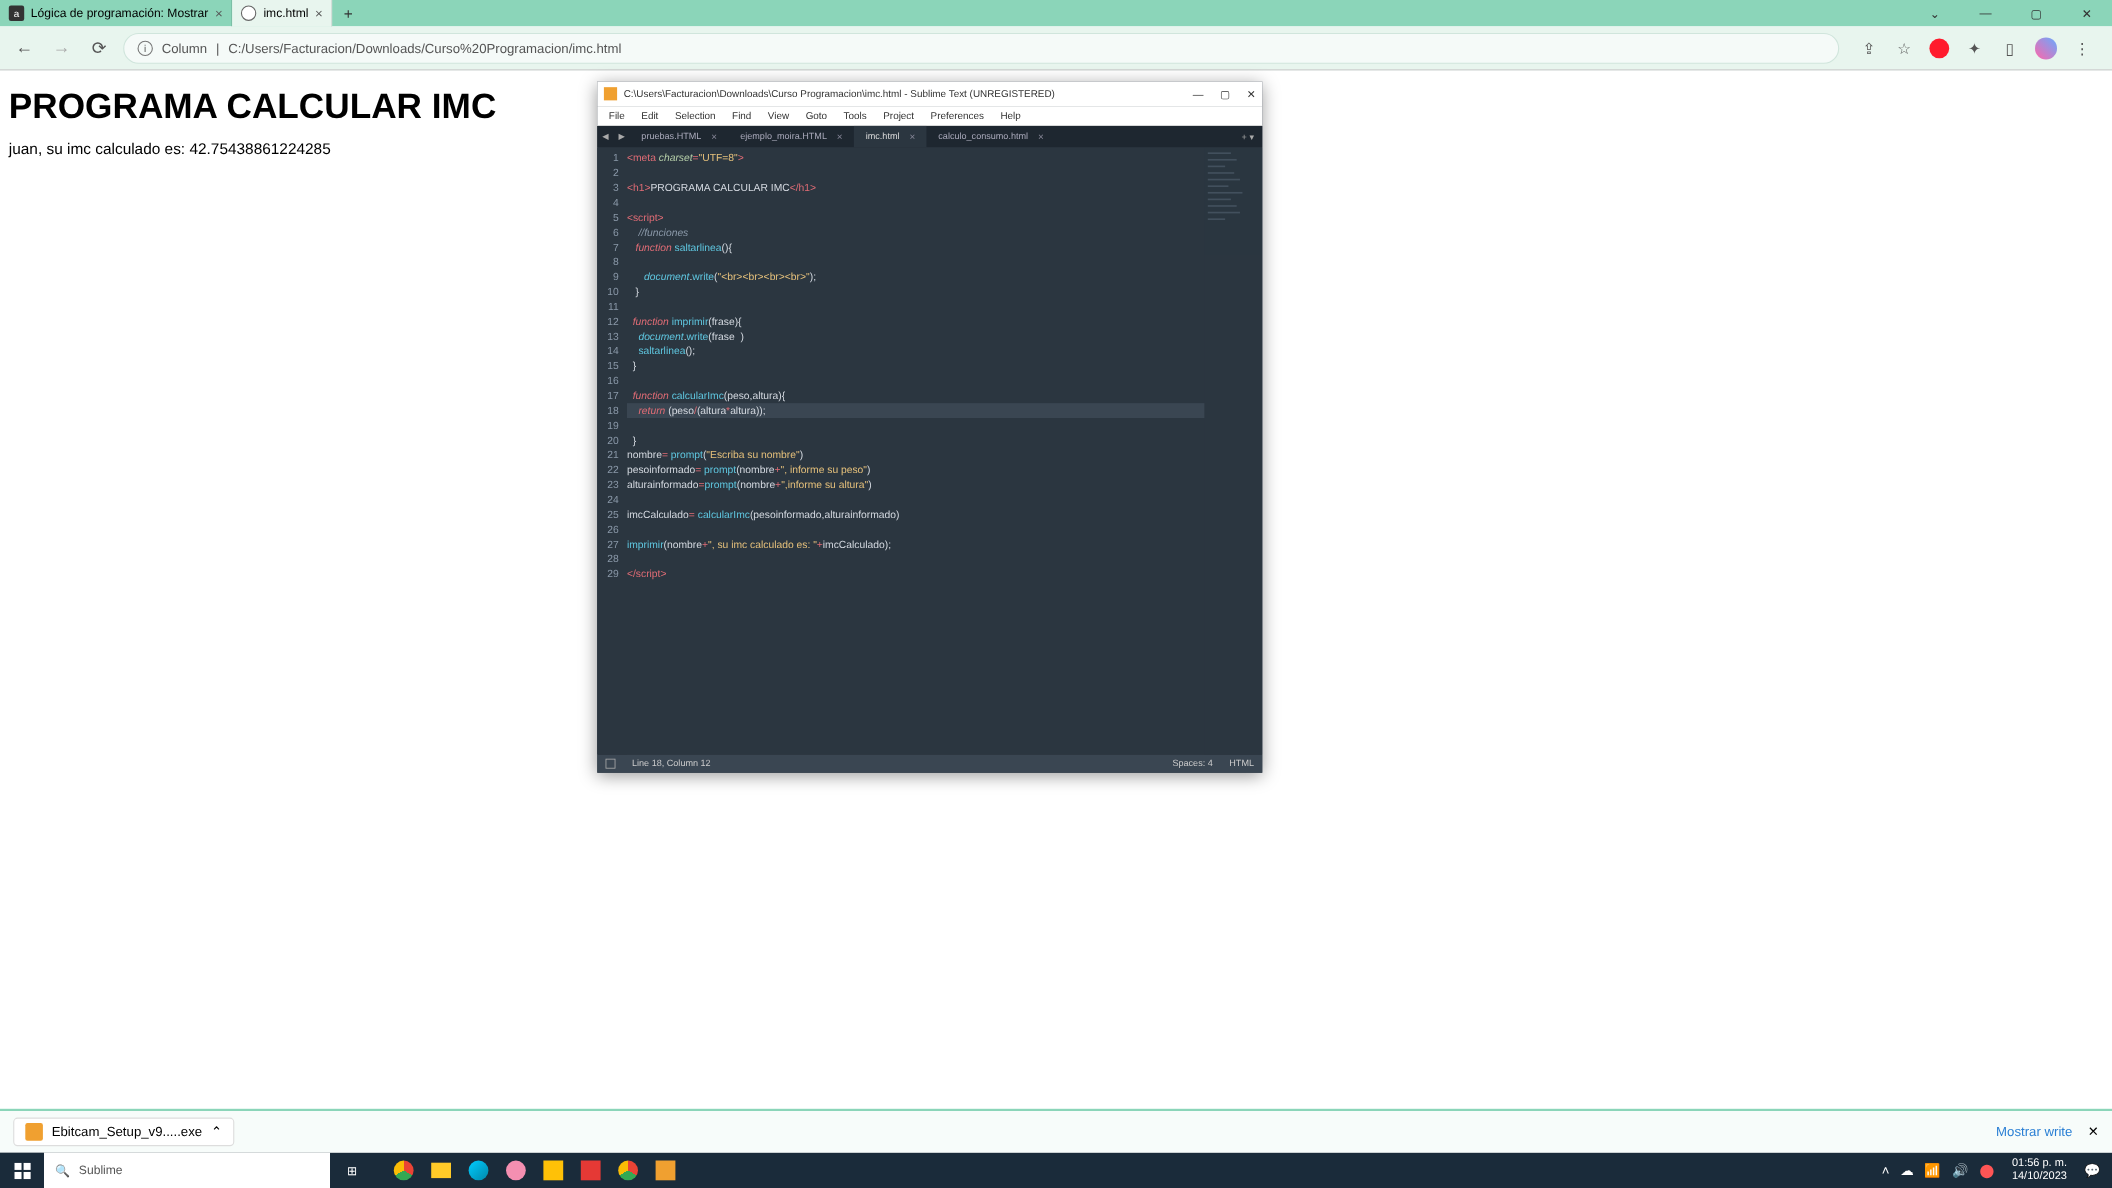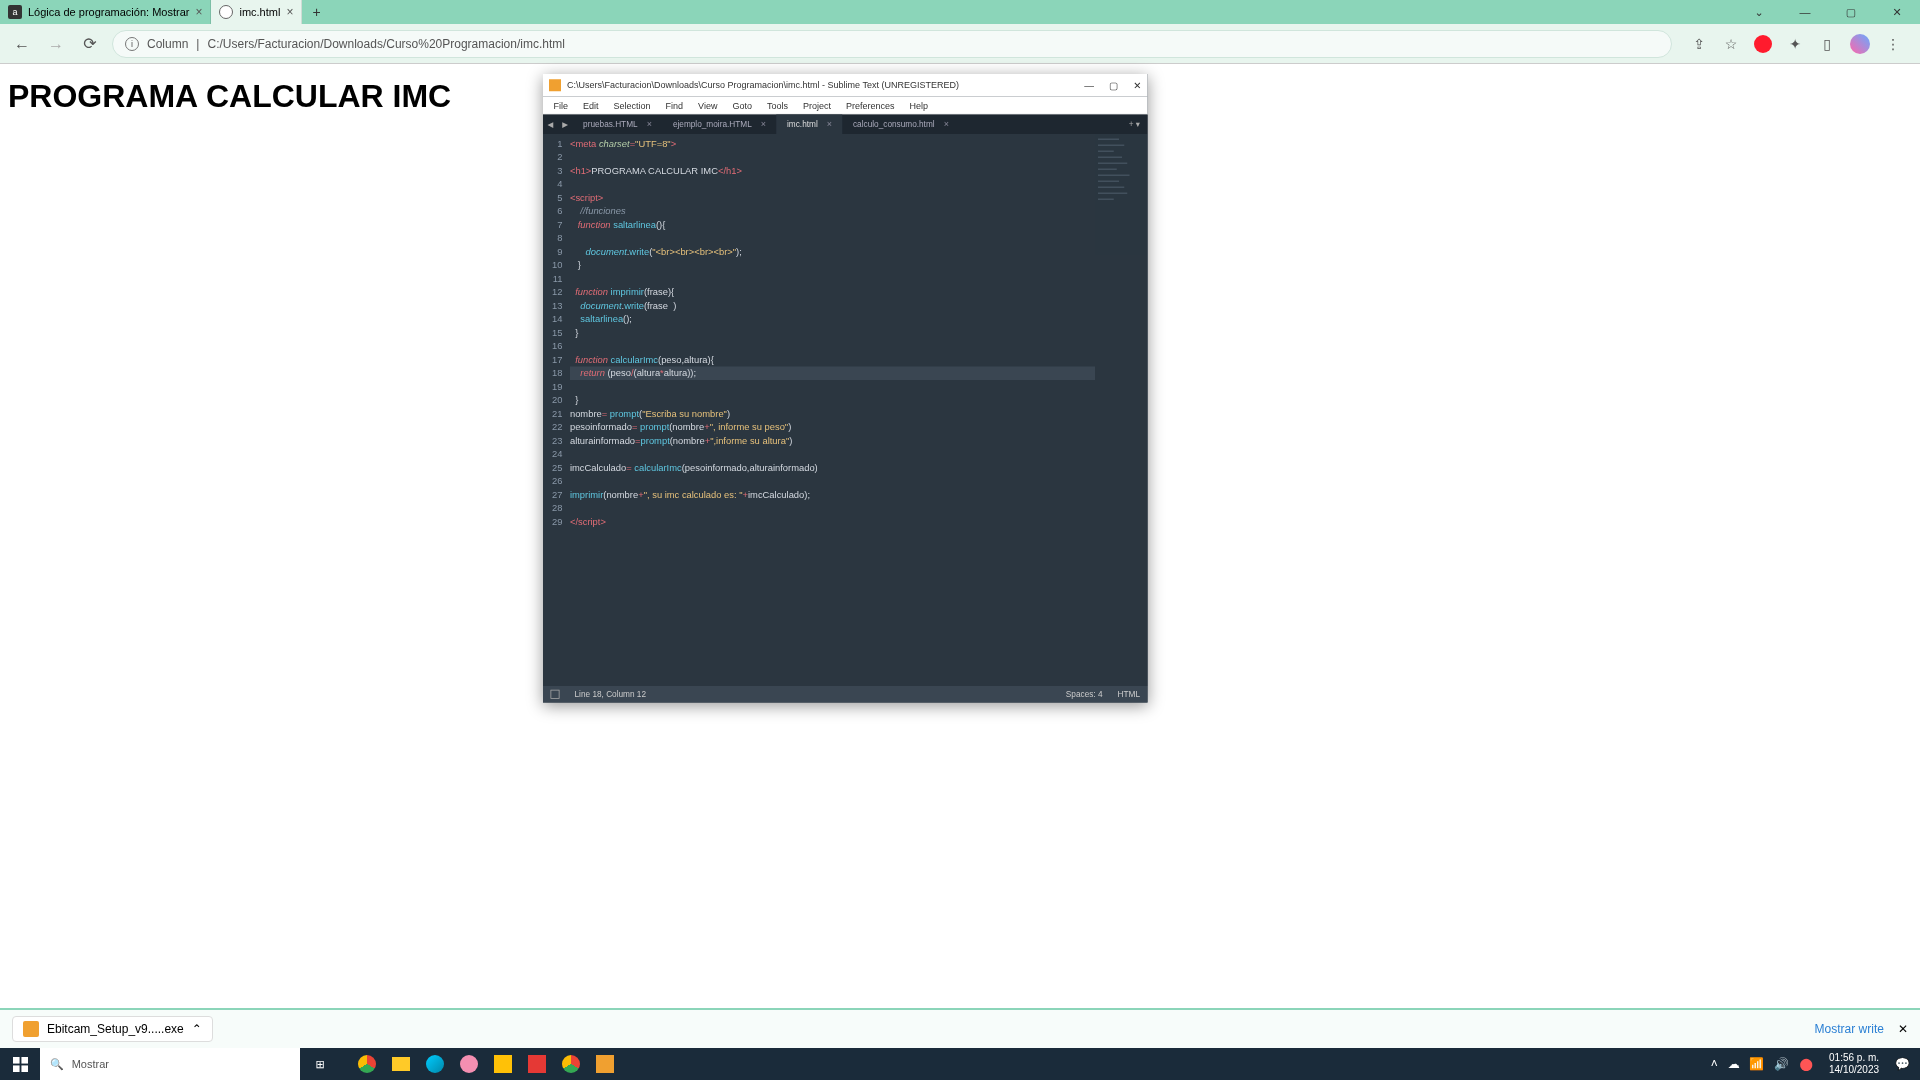--- a/index.html
+++ b/index.html
@@ -129,20 +129,21 @@
     <span class="ico opera-o"></span>
     <span class="ico">✦</span>
     <span class="ico">▯</span>
     <span class="ico" style="width:20px;height:20px;border-radius:50%;background:linear-gradient(45deg,#f6a,#6af)"></span>
     <span class="ico">⋮</span>
   </div>
 </div>
 
 <div class="page">
   <h1>PROGRAMA CALCULAR IMC</h1>
+  <p>juan, su imc calculado es: 42.75438861224285</p>
 </div>
 
 <div class="sublime">
   <div class="st-title">
     <span class="sico"></span>
     <span>C:\Users\Facturacion\Downloads\Curso Programacion\imc.html - Sublime Text (UNREGISTERED)</span>
     <div class="wctl">
       <span>—</span>
       <span>▢</span>
       <span>✕</span>
@@ -283,21 +284,21 @@
   <div class="tstart">
     <svg viewBox="0 0 16 16">
         <rect x="0" y="0" width="7" height="7" fill="#fff"></rect>
         <rect x="9" y="0" width="7" height="7" fill="#fff"></rect>
         <rect x="0" y="9" width="7" height="7" fill="#fff"></rect>
         <rect x="9" y="9" width="7" height="7" fill="#fff"></rect>
       </svg>
   </div>
   <div class="tsearch">
     <span>🔍</span>
-    <span>Mostrar</span>
+    <span>Sublime</span>
   </div>
   <div class="ttask">⊞</div>
   <div class="ticons">
     <div class="ti">
         <span style="width:18px;height:18px;border-radius:50%;background:conic-gradient(#ea4335 0 120deg,#34a853 120deg 240deg,#fbbc05 240deg 360deg);display:block"></span>
       </div>
     <div class="ti">
         <span style="width:18px;height:14px;background:#ffca28;display:block"></span>
       </div>
     <div class="ti">

